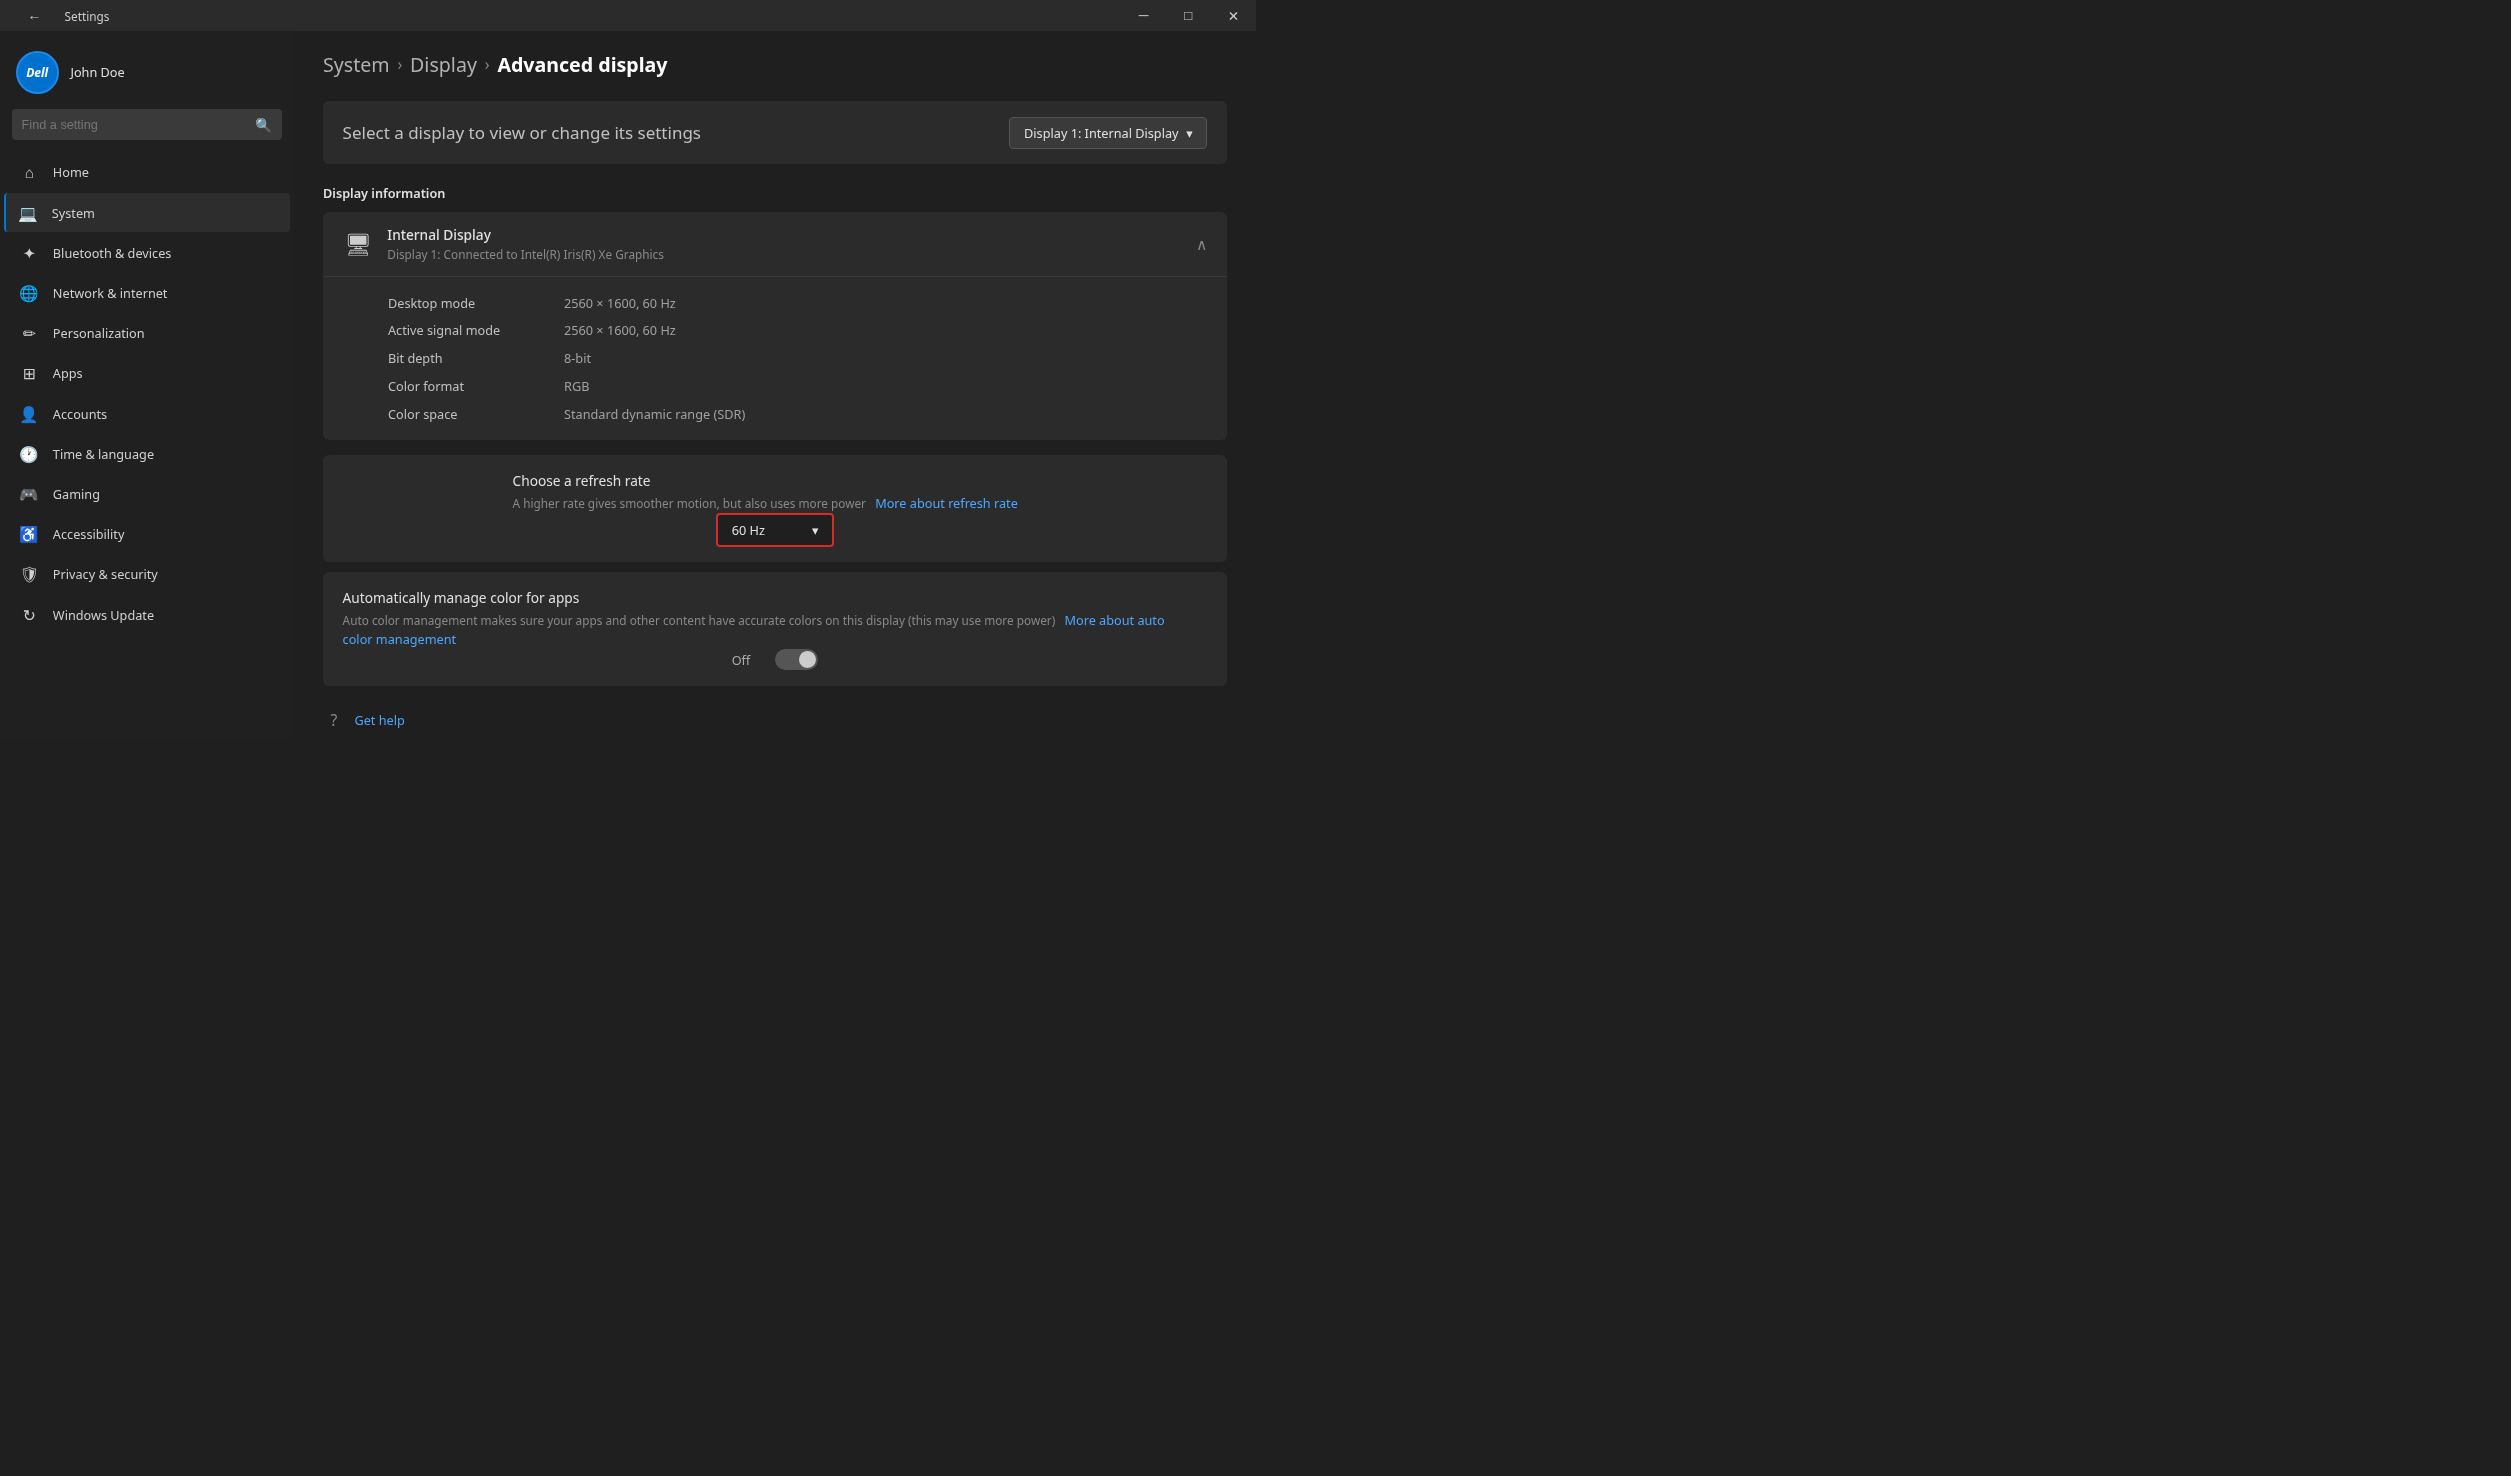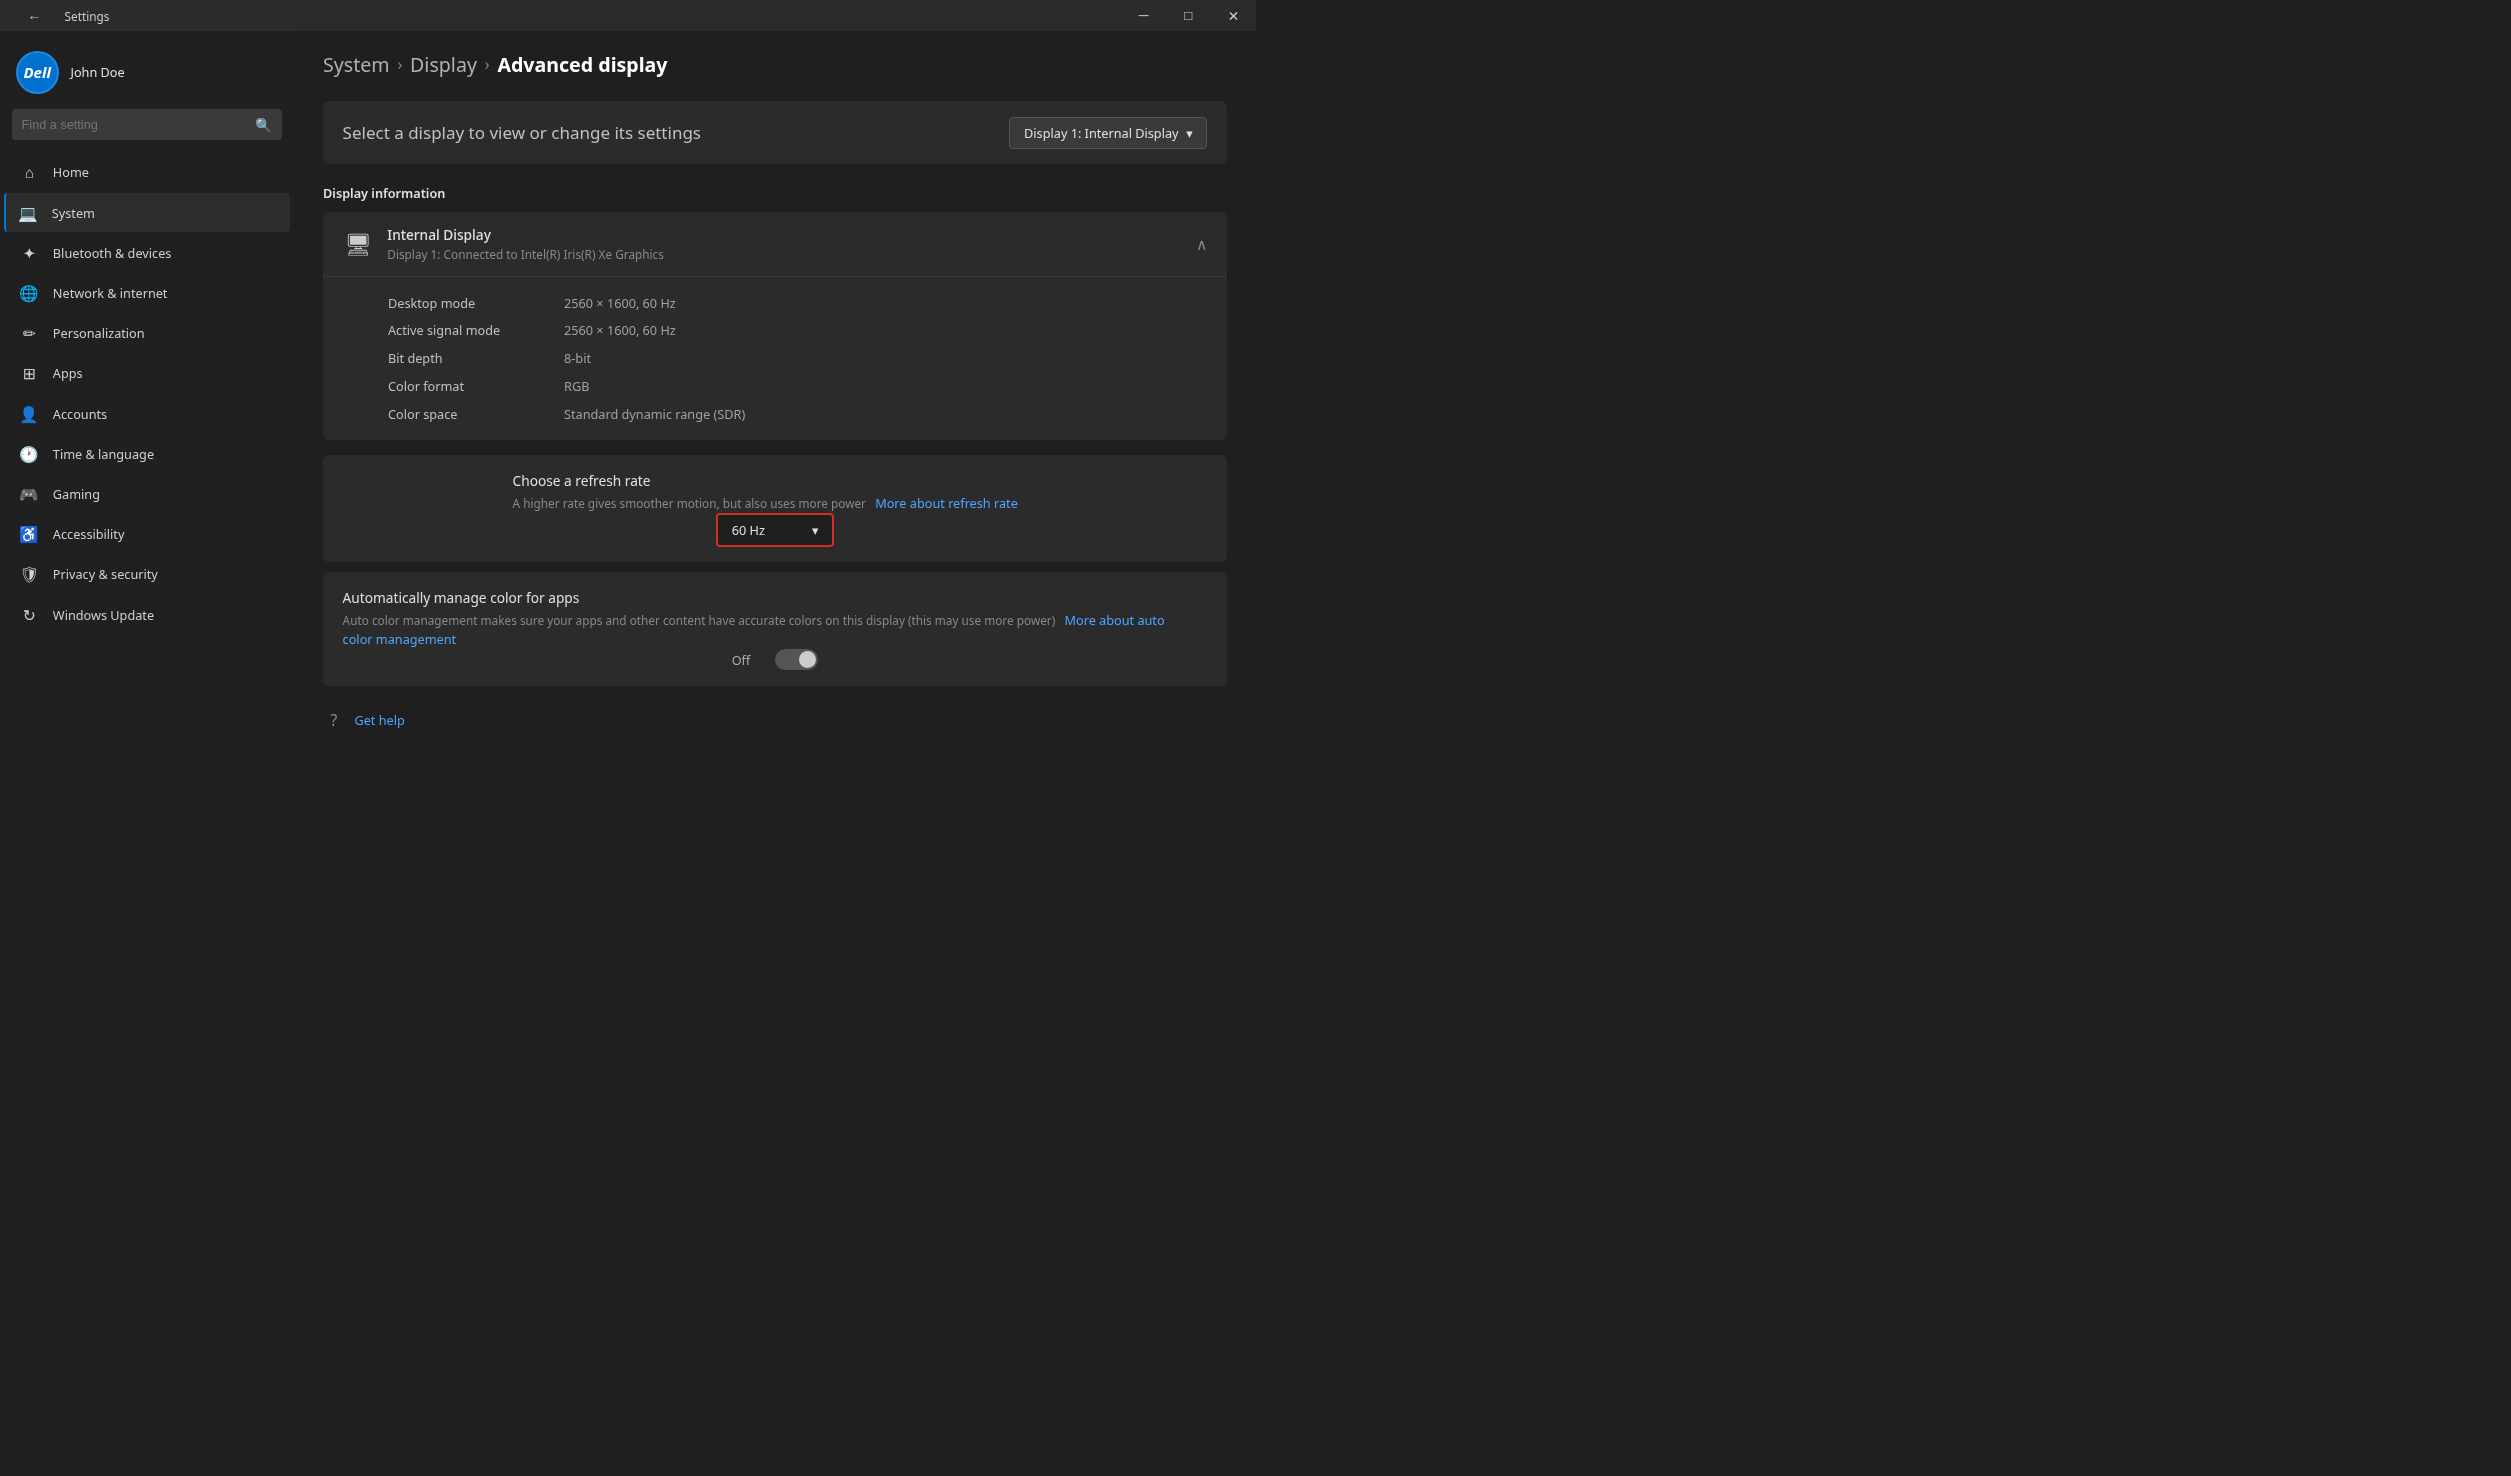--- a/index.html
+++ b/index.html
@@ -89,21 +89,21 @@
     }
     .dell-logo {
       width: 35px;
       height: 35px;
       background: #0071ce;
       border-radius: 50%;
       display: flex;
       align-items: center;
       justify-content: center;
       color: white;
-      font-size: 15px;
+      font-size: 12px;
       font-weight: bold;
       font-style: italic;
     }
     .profile-name {
       font-size: 12.7px;
       color: #e0e0e0;
     }
 
     .search-box {
       margin: 0 11.8px 11.8px 11.8px;

